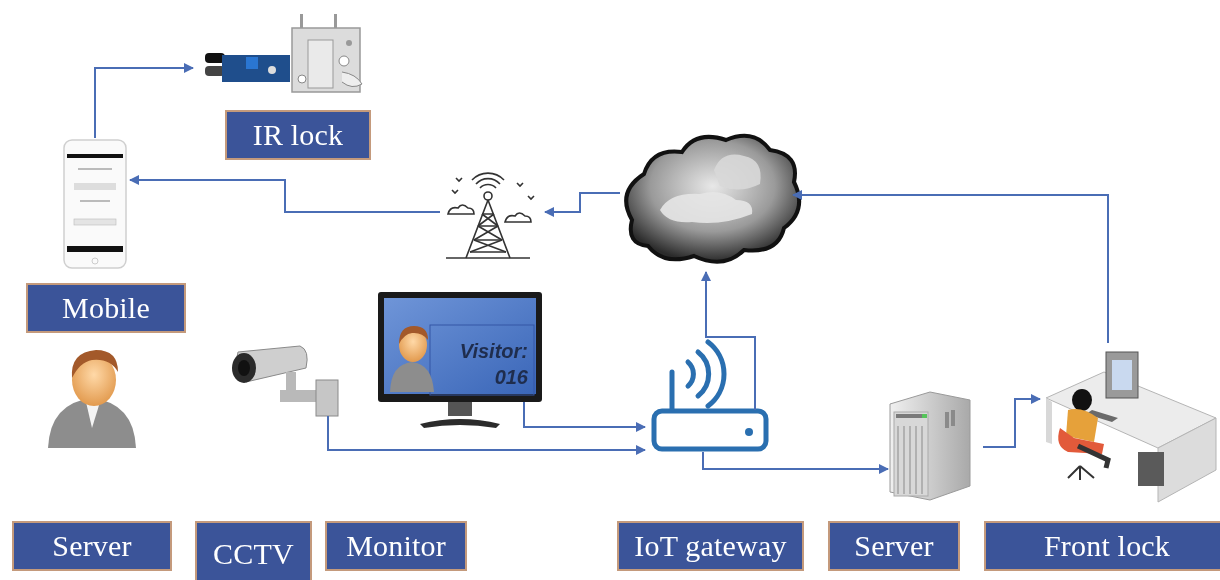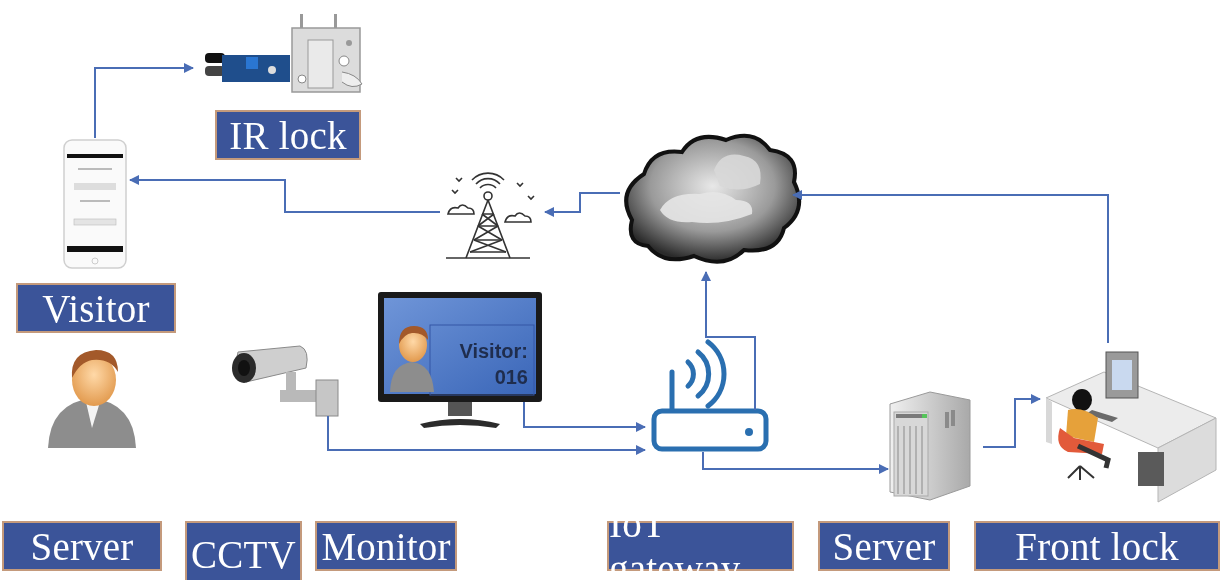--- a/index.html
+++ b/index.html
@@ -1,21 +1,22 @@
 <!DOCTYPE html>
 <html><head>
 <meta charset="utf-8">
 <style>
   html, body { margin:0; padding:0; background:#ffffff; }
   body { width:1220px; height:580px; position:relative; overflow:hidden; font-family:"Liberation Serif", serif; }
   .label {
     position:absolute; background:#3b5499; border:2px solid #c49a7c;
-    color:#ffffff; font-family:"Liberation Serif", serif; font-size:39px;
+    color:#ffffff; font-family:"Liberation Serif", serif; font-size:30px;
     display:flex; align-items:center; justify-content:center; box-sizing:border-box;
     letter-spacing:0.2px;
+    margin-left:10px;
   }
   svg.layer { position:absolute; left:0; top:0; }
   .monitor-text { position:absolute; font-family:"Liberation Sans", sans-serif; font-weight:bold; color:#1f2d4d; font-size:20px; text-align:right; line-height:1.3; }
 </style>
 </head>
 <body>
 
 <svg class="layer" width="1220" height="580" viewBox="0 0 1220 580">
   <defs>
     <marker id="arr" markerWidth="10" markerHeight="10" refX="9" refY="5" orient="auto" markerUnits="userSpaceOnUse" viewBox="0 0 10 10">
@@ -160,25 +161,25 @@
     <path d="M620,193 L580,193 L580,212 L545,212" marker-end="url(#arr)"></path>
     <path d="M1108,343 L1108,195 L793,195" marker-end="url(#arr)"></path>
     <path d="M755,410 L755,337 L706,337 L706,272" marker-end="url(#arr)"></path>
     <path d="M328,416 L328,450 L645,450" marker-end="url(#arr)"></path>
     <path d="M524,402 L524,427 L645,427" marker-end="url(#arr)"></path>
     <path d="M703,452 L703,469 L888,469" marker-end="url(#arr)"></path>
     <path d="M983,447 L1015,447 L1015,399 L1040,399" marker-end="url(#arr)"></path>
   </g>
 </svg>
 
-<div class="monitor-text" style="left:440px; top:338px; width:88px;">
+<div class="monitor-text" style="left:440px; top:338px; width:88px;font-style:italic;">
   <div>Visitor:</div>
   <div>016</div>
 </div>
 
 <div class="label" style="left:215px; top:110px; width:146px; height:50px;">IR lock</div>
-<div class="label" style="left:16px; top:283px; width:160px; height:50px;">Visitor</div>
+<div class="label" style="left:16px; top:283px; width:160px; height:50px;">Mobile</div>
 <div class="label" style="left:2px; top:521px; width:160px; height:50px;">Server</div>
 <div class="label" style="left:185px; top:521px; width:117px; height:66px;">CCTV</div>
 <div class="label" style="left:315px; top:521px; width:142px; height:50px;">Monitor</div>
 <div class="label" style="left:607px; top:521px; width:187px; height:50px;">IoT gateway</div>
 <div class="label" style="left:818px; top:521px; width:132px; height:50px;">Server</div>
 <div class="label" style="left:974px; top:521px; width:246px; height:50px;">Front lock</div>
 
 </body></html>

